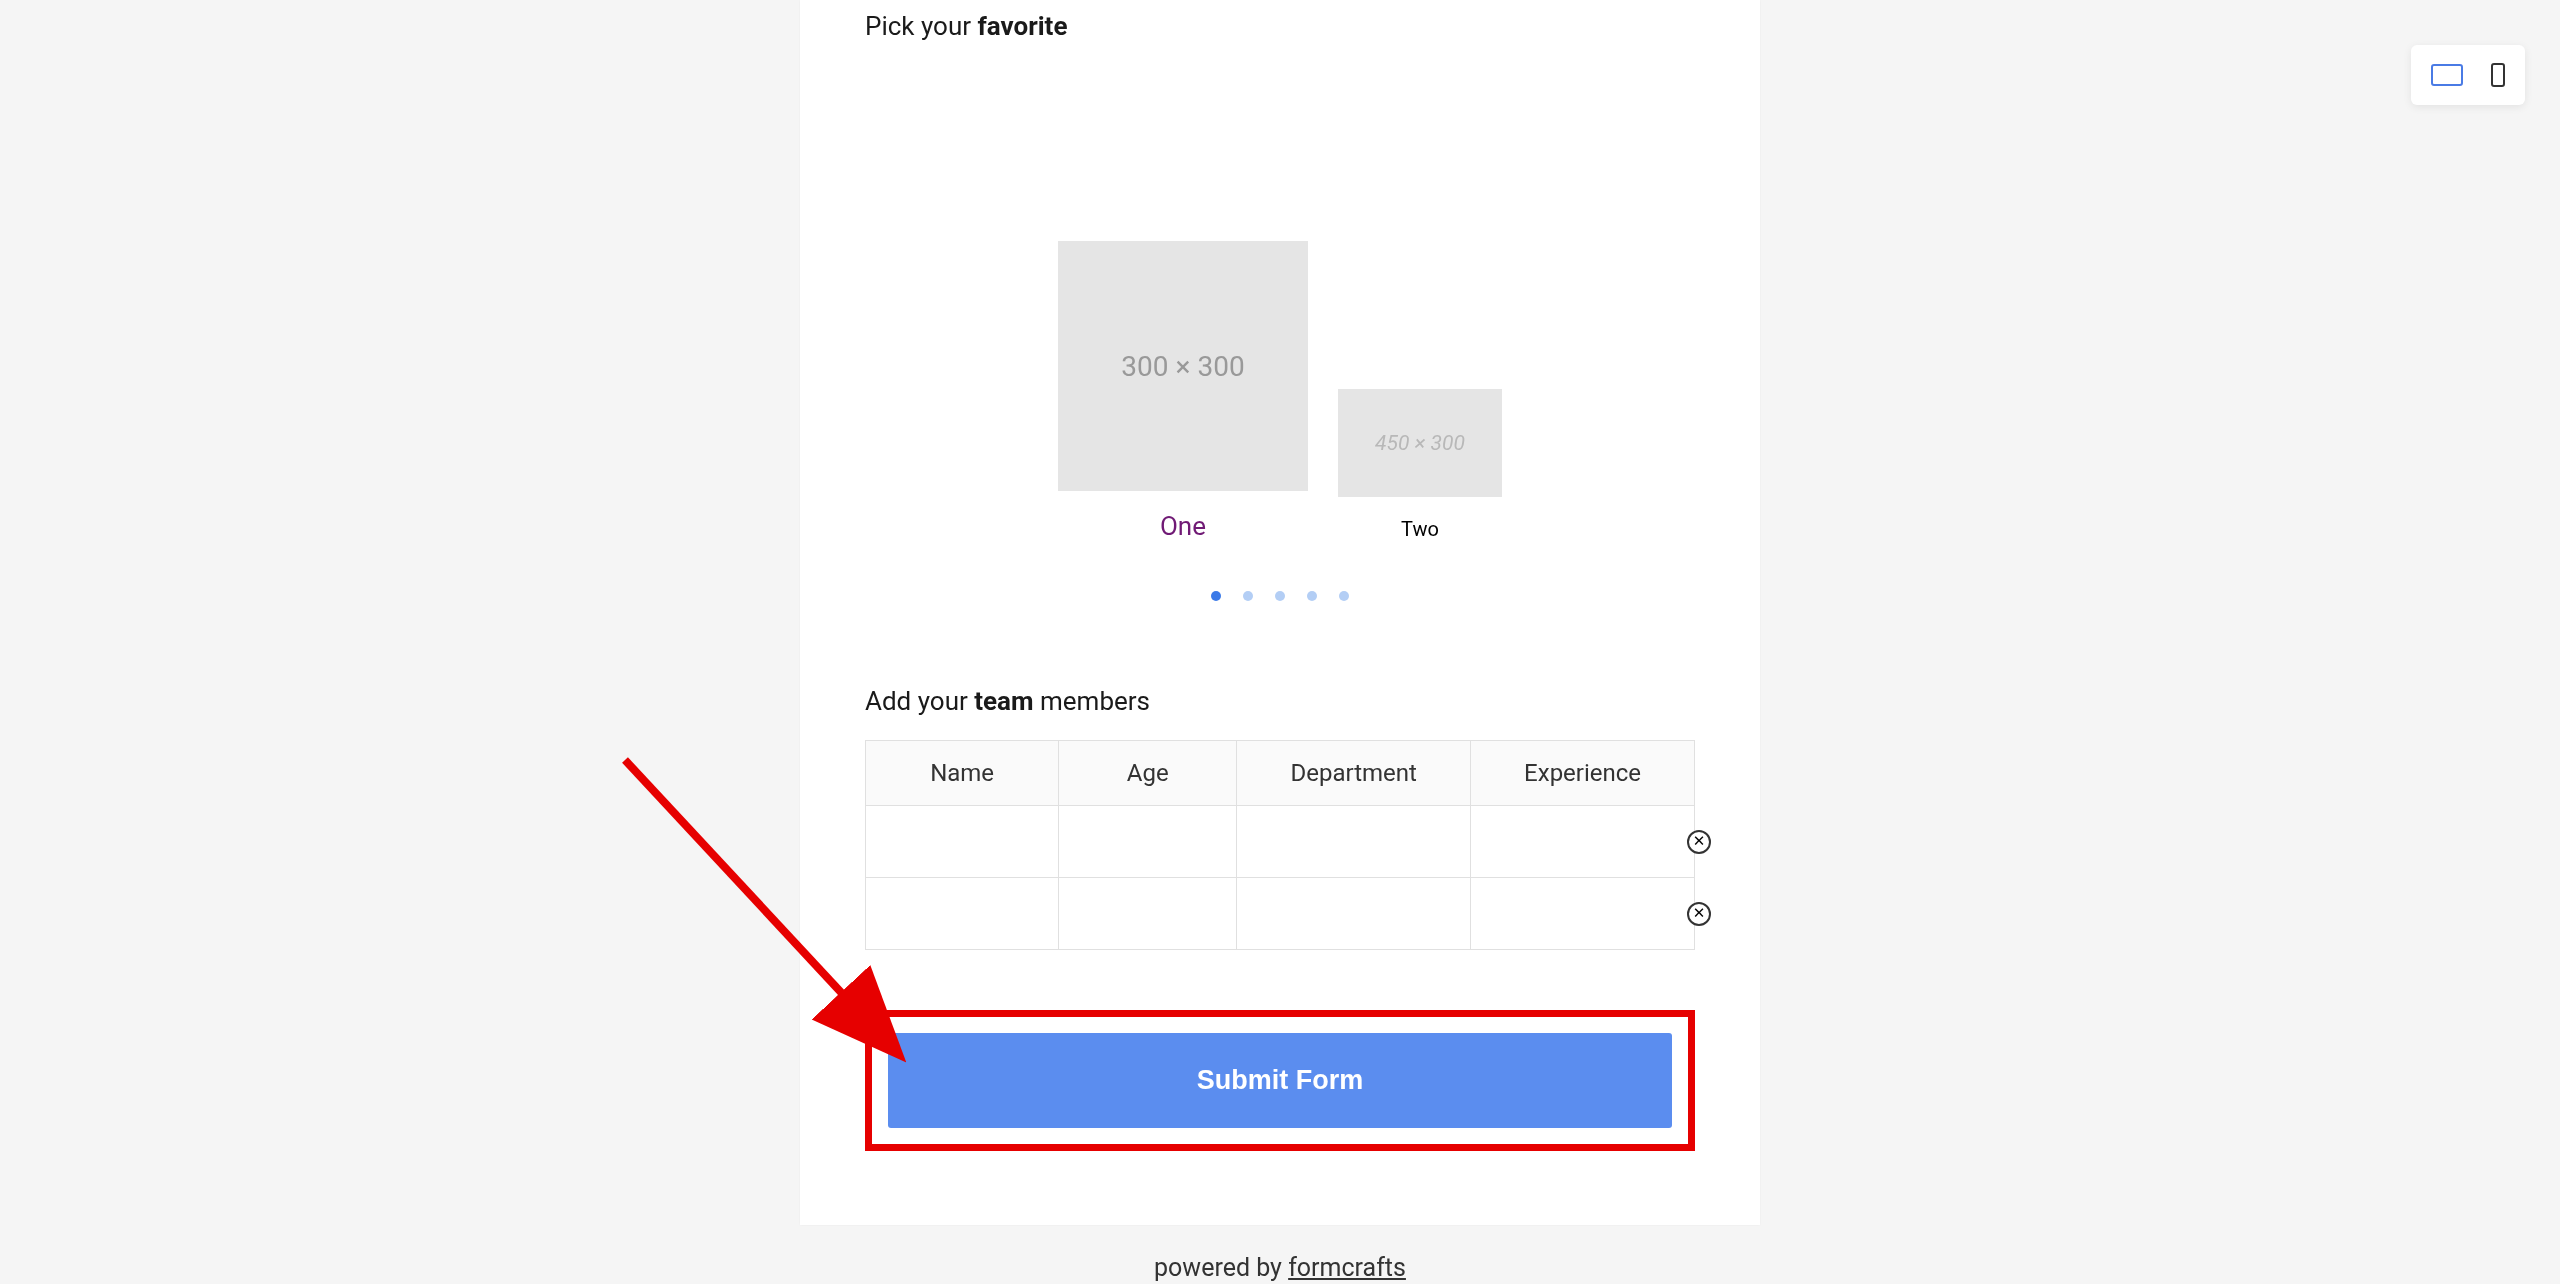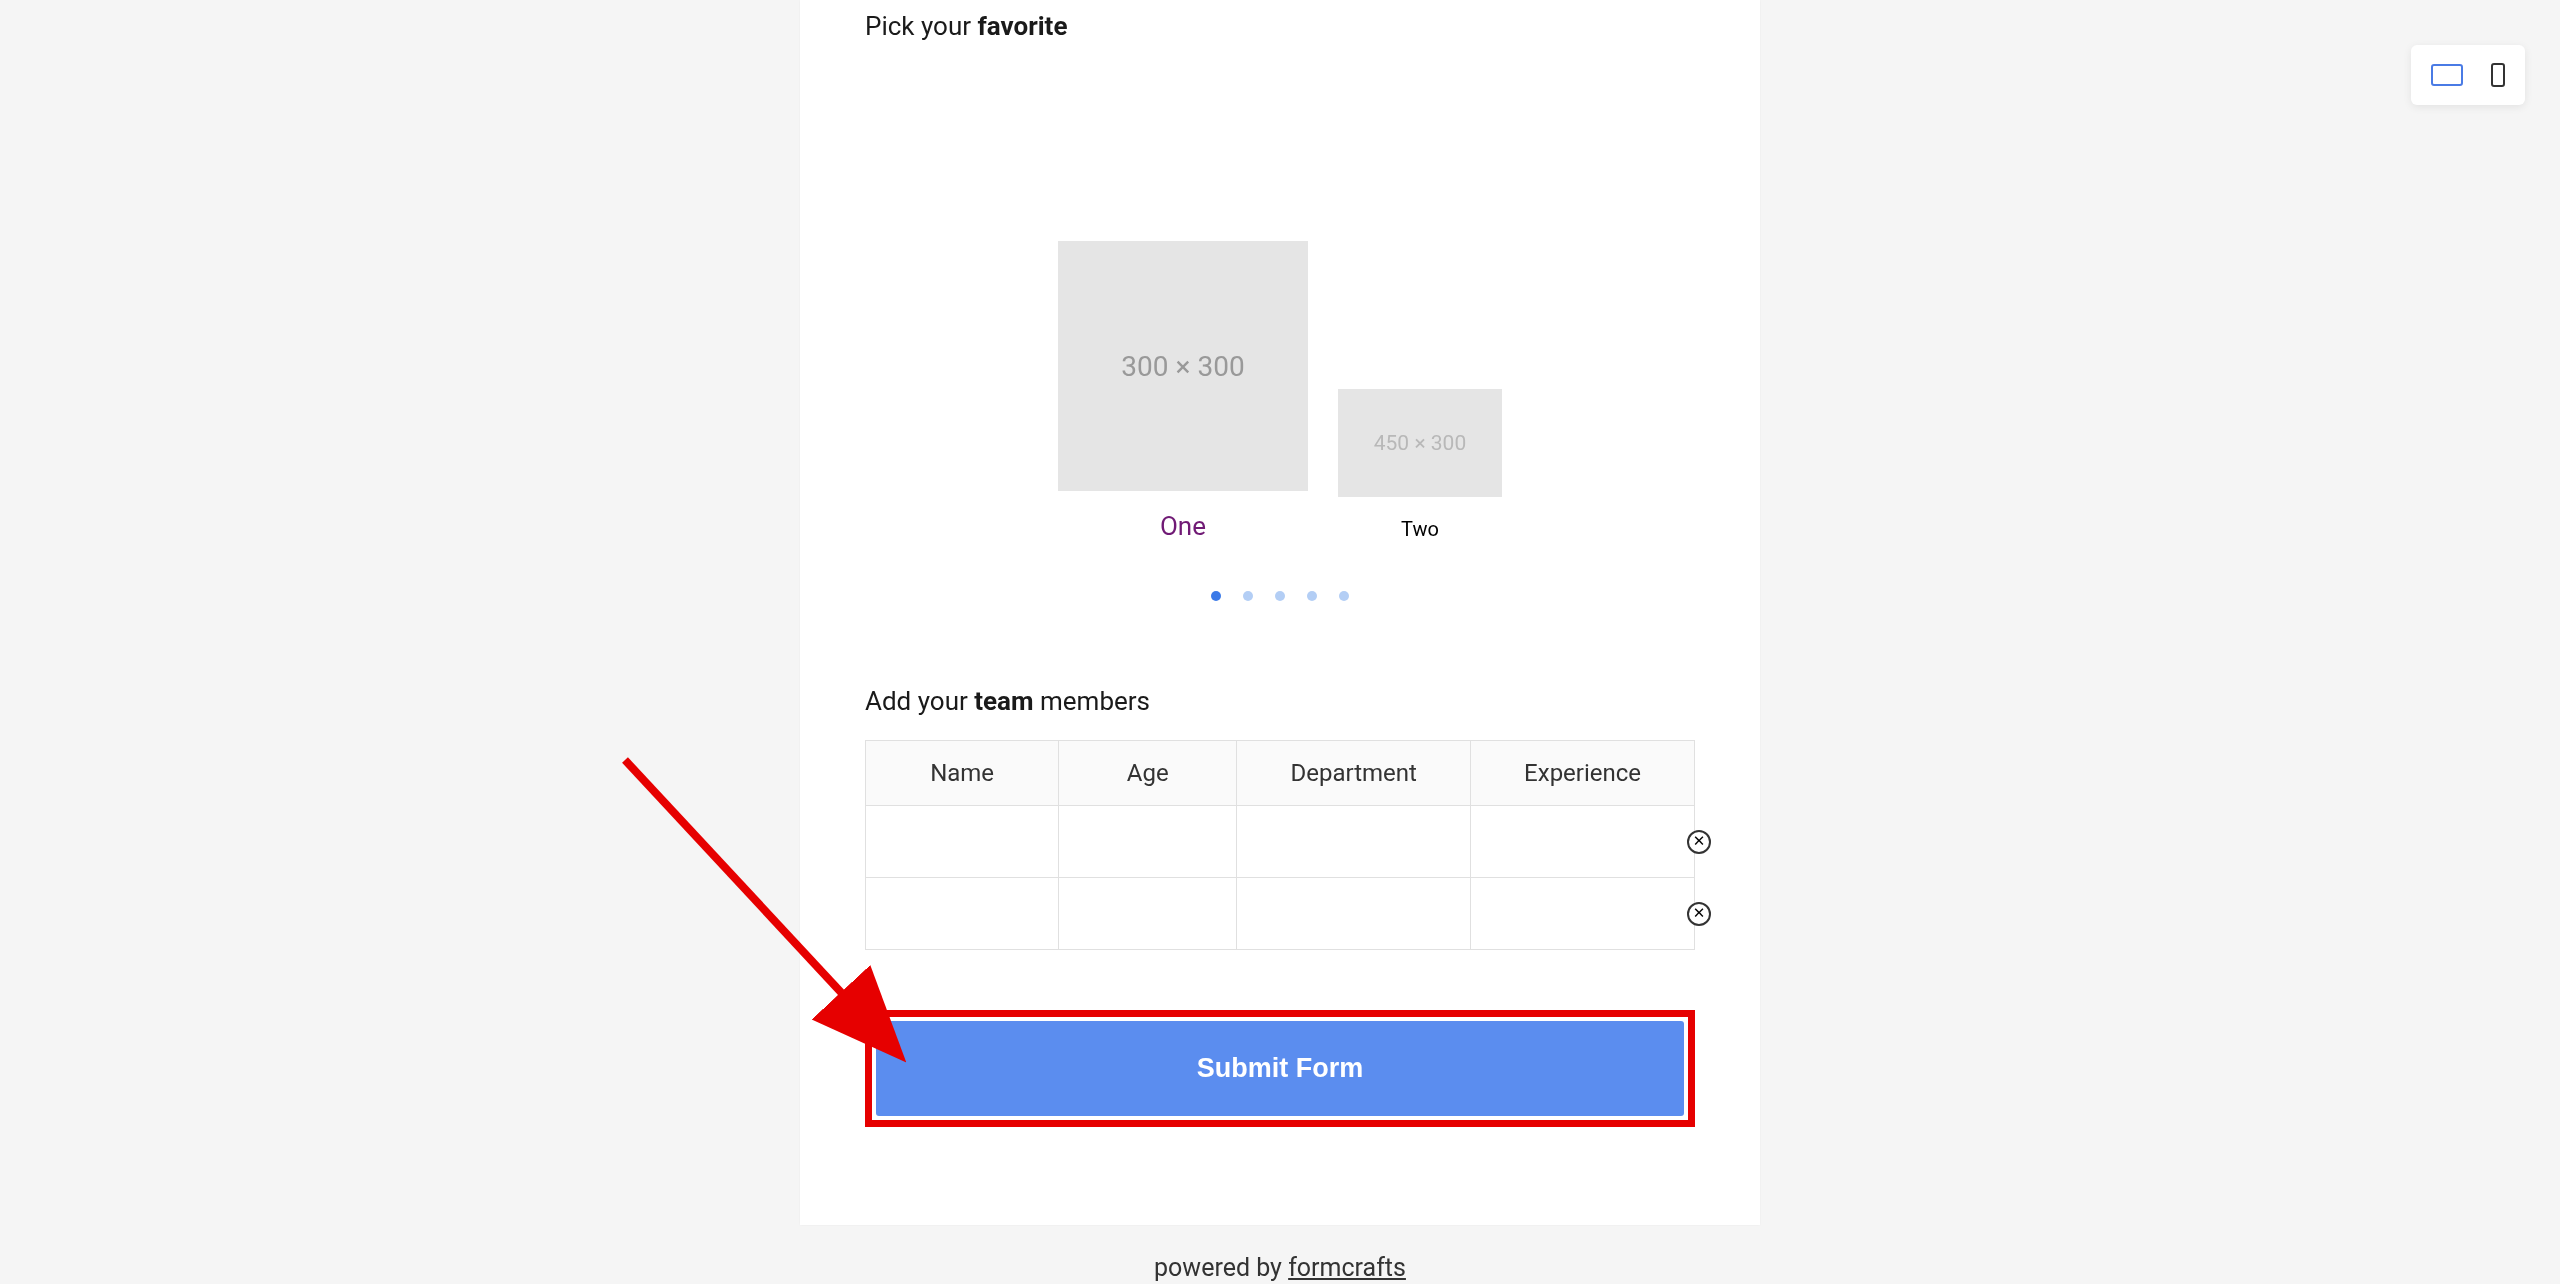--- a/index.html
+++ b/index.html
@@ -89,20 +89,21 @@
     }
     .img-large {
       width: 250px;
       height: 250px;
     }
     .img-small {
       width: 164px;
       height: 108px;
       font-size: 21px;
       color: #b8b8b8;
+      font-style: italic;
     }
     .carousel-caption {
       font-size: 26px;
       color: #701a75;
     }
     .carousel-caption-small {
       font-size: 20px;
       color: #000000;
     }
     .dots {
@@ -175,21 +176,21 @@
       color: #fff;
       border: none;
       padding: 32px;
       font-size: 27px;
       font-weight: 700;
       cursor: pointer;
       border-radius: 3px;
     }
     .submit-wrapper {
       border: 7px solid #e60000;
-      padding: 4px;
+      padding: 16px;
     }
     .powered-by {
       text-align: center;
       margin-top: 28px;
       font-size: 25px;
       color: #333;
     }
     .powered-by a {
       color: #333;
       text-decoration: underline;

